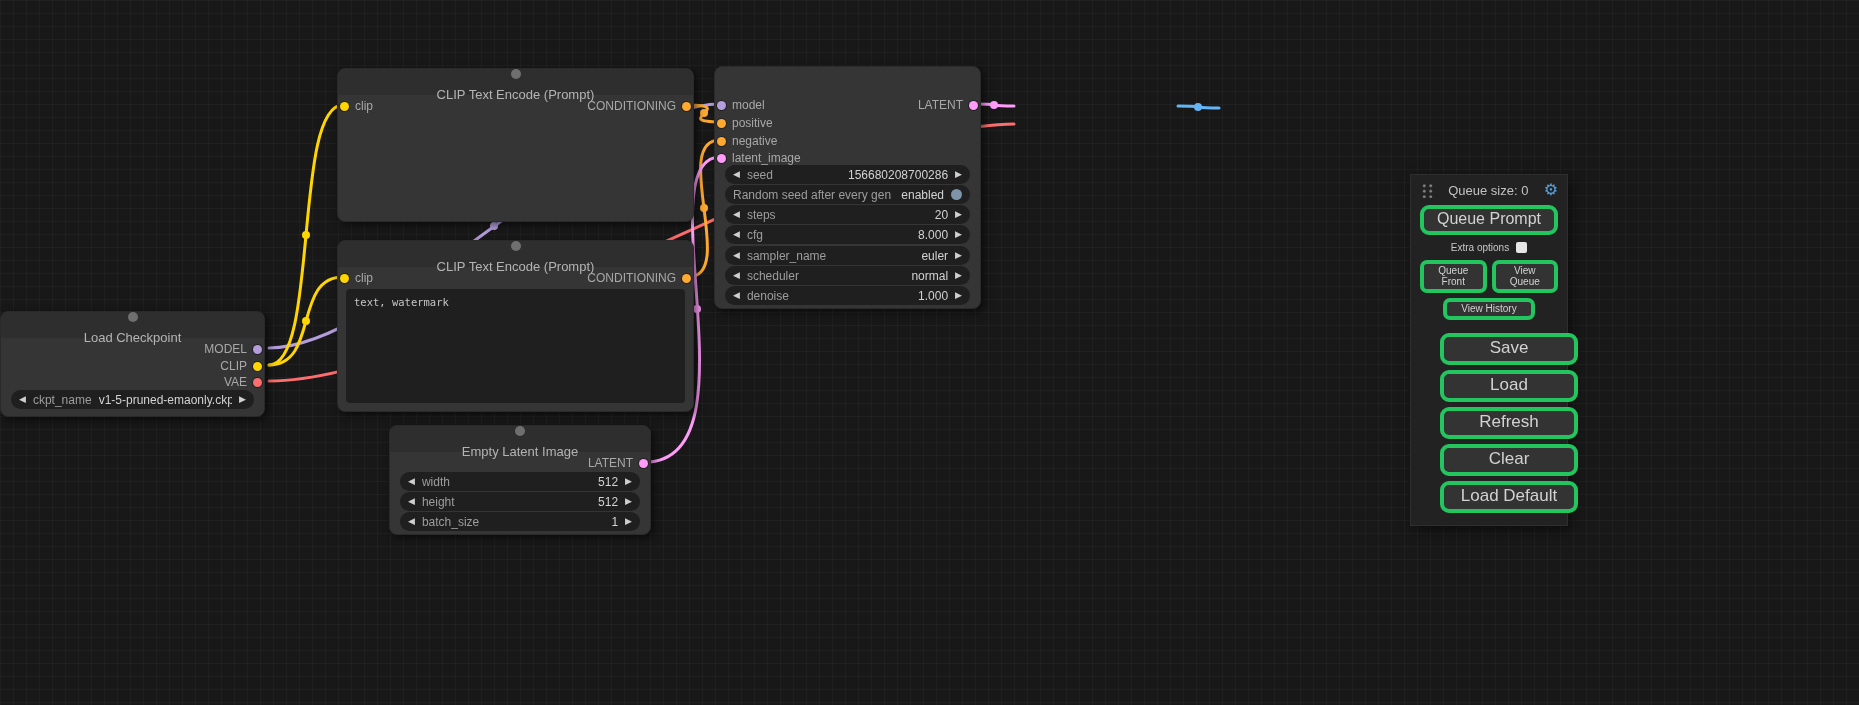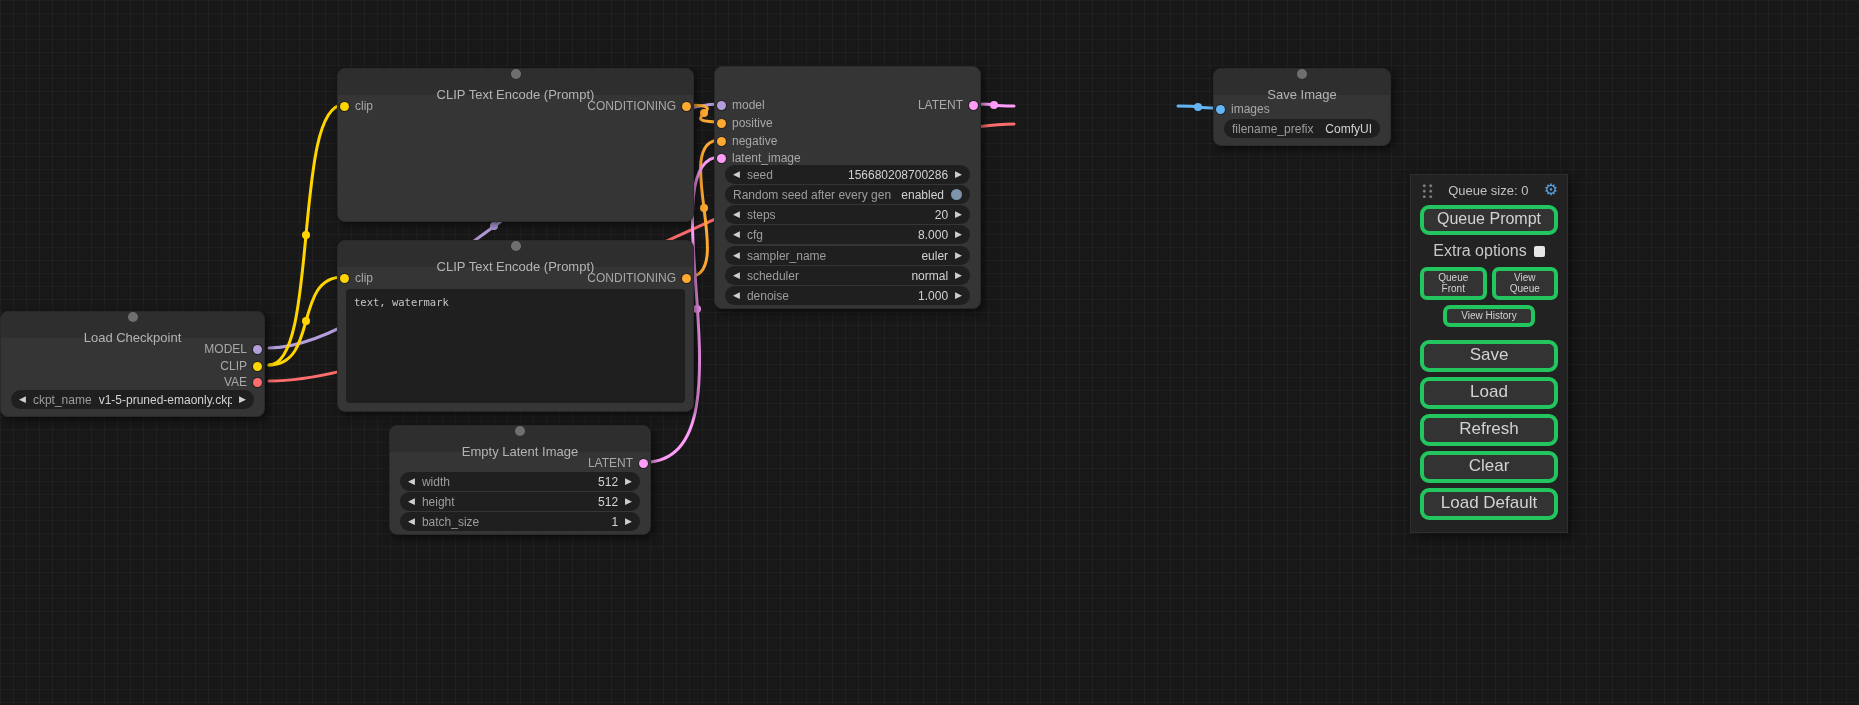--- a/index.html
+++ b/index.html
@@ -80,27 +80,27 @@
   }
   .qsize { flex:1; text-align:center; font-size:13px; color:#c2c2c2; }
   .gear { font-size:16px; color:#58a0dd; flex:none; cursor:pointer; line-height:1; }
   .mbtn {
     display:block; width:100%;
     background:#333; border:4px solid #22c55e; border-radius:9px;
     color:#d2d2d2; font-family:inherit; font-size:17px;
     padding:1px 0 3px; margin-bottom:6px; cursor:pointer; text-align:center;
   }
   .mbtn.qp { font-size:16px; margin-bottom:7px; }
-  .extra { display:flex; align-items:center; justify-content:center; gap:7px; font-size:16px; color:#c8c8c8; margin:2px 0 7px; }
+  .extra { display:flex; align-items:center; justify-content:center; gap:7px; font-size:10px; color:#c8c8c8; margin:2px 0 7px; }
   .checkbox { width:11px; height:11px; background:#e6e6e6; border-radius:2px; cursor:pointer; }
   .smallrow { display:flex; gap:5px; justify-content:center; margin-bottom:5px; }
   .mbtn.small { font-size:10px; border-radius:7px; padding:1px 6px 2px; margin:0; width:auto; flex:1; }
   .mbtn.small.vh { flex:0 0 auto; padding:1px 14px 2px; }
   .biggroup { margin-top:13px; }
-  .biggroup .mbtn { margin-bottom:5px; }
+  .biggroup .mbtn { margin-bottom:5px;margin-left:20px; }
   .biggroup .mbtn:last-child { margin-bottom:0; }
 </style>
 </head>
 <body>
 
 <div id="canvas">
 
   <svg id="wires" width="1859" height="705" viewBox="0 0 1859 705">
     <g fill="none" stroke-width="3" stroke-linecap="round">
       <path d="M269,348 C389,348 600,104 720,104" stroke="#B39DDB"></path>
@@ -269,34 +269,20 @@
     </div>
     <div class="widget" style="top:219px">
       <span class="arr">◀</span>
       <span class="wname">denoise</span>
       <span class="wval">1.000</span>
       <span class="arr">▶</span>
     </div>
   </div>
 
 
-  <div class="node" style="left:1213px;top:68px;width:178px;height:78px;">
-    <div class="ntitle">
-      <span class="statdot"></span>
-      <span>Save Image</span>
-    </div>
-    <div class="port in" style="top:33px">
-      <span class="pdot dot-image"></span>
-      <span>images</span>
-    </div>
-    <div class="widget" style="top:50px">
-      <span class="wname">filename_prefix</span>
-      <span class="wval">ComfyUI</span>
-    </div>
-  </div>
 
 </div>
 
 <div id="menu">
   <div class="mhead">
     <div class="dragdots"></div>
     <span class="qsize">Queue size: 0</span>
     <span class="gear">⚙</span>
   </div>
   <button class="mbtn qp">Queue Prompt</button>

